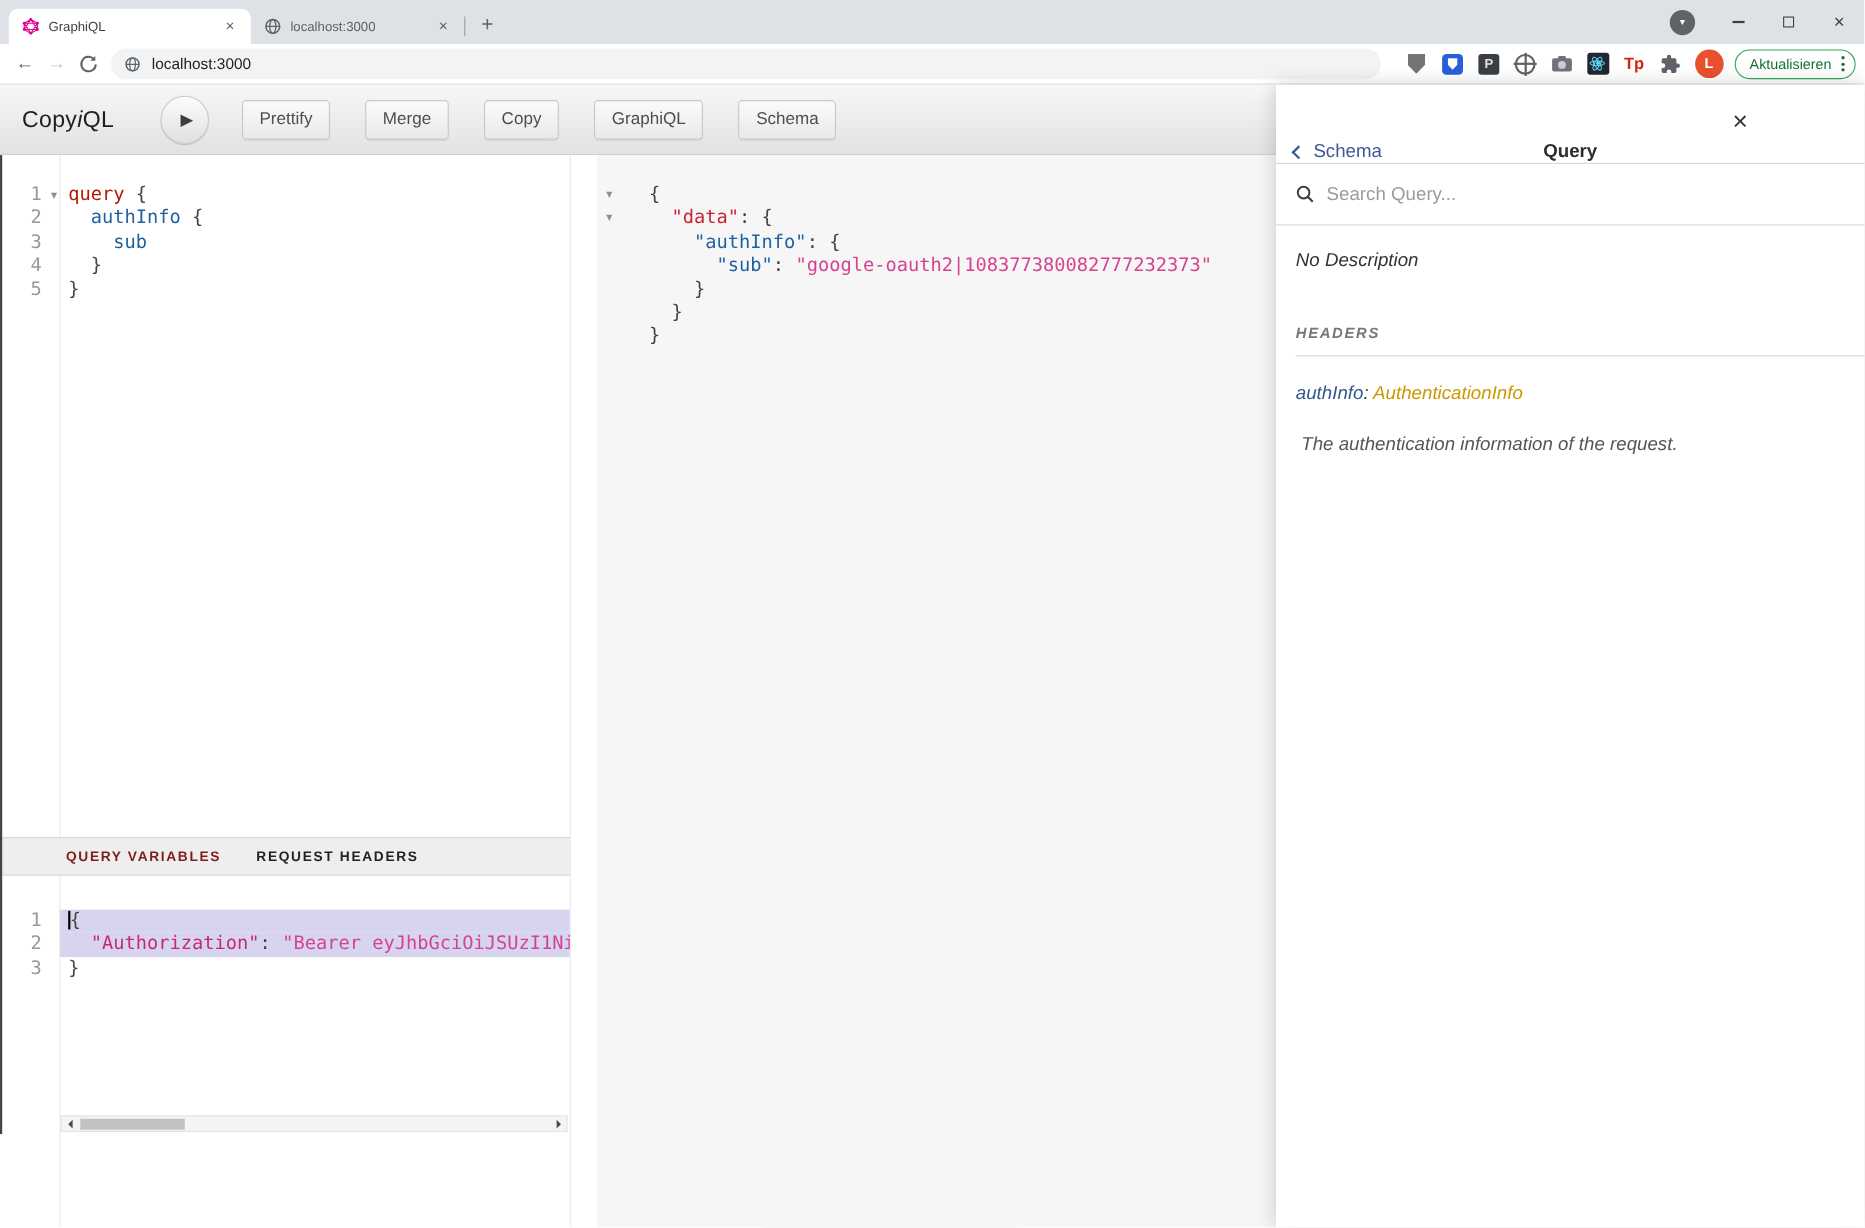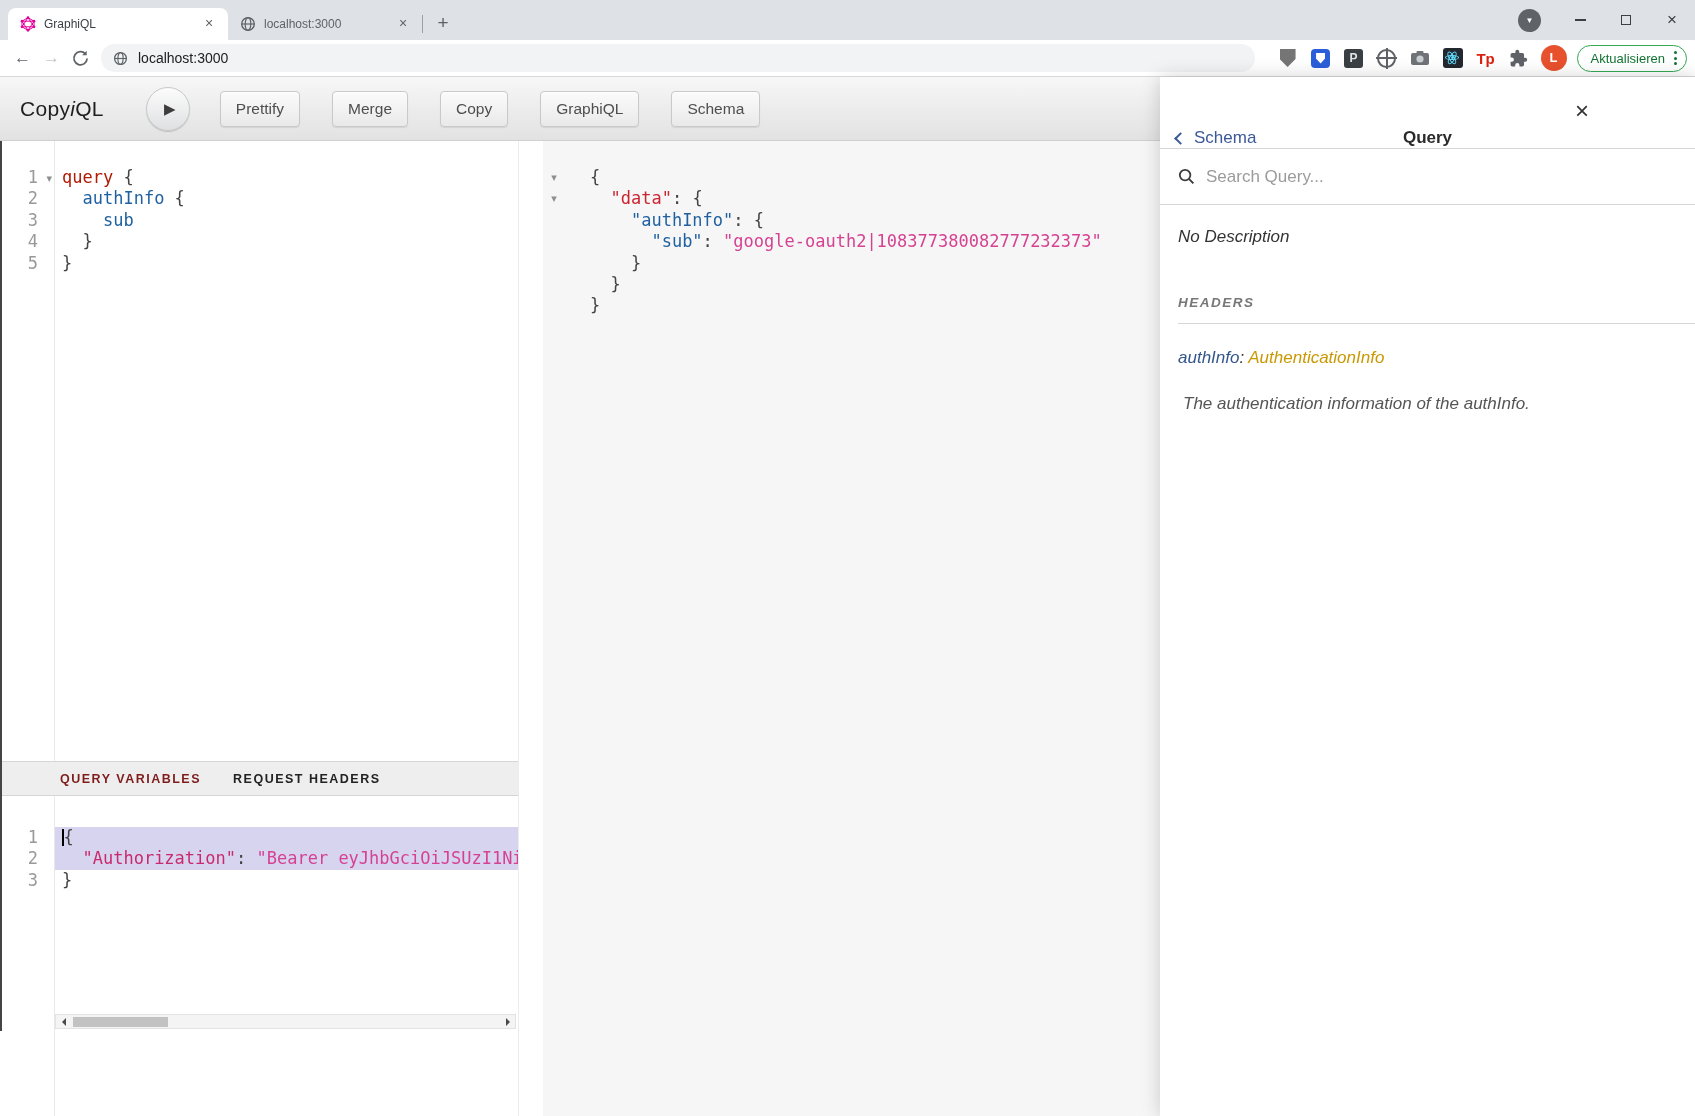--- a/index.html
+++ b/index.html
@@ -383,17 +383,17 @@
         </span>
         <input type="text" placeholder="Search Query..." style="">
       </div>
       <div class="doc-body">
         <div class="no-desc">No Description</div>
         <div class="fields-hd">HEADERS</div>
         <div class="doc-divider"></div>
         <div class="field-row">
           <span class="field-name">authInfo</span><span class="field-colon">: </span><span class="field-type">AuthenticationInfo</span>
         </div>
-        <div class="field-desc">The authentication information of the authInfo.</div>
+        <div class="field-desc">The authentication information of the request.</div>
       </div>
     </div>
   </div>
 </div>
 
 </body></html>

